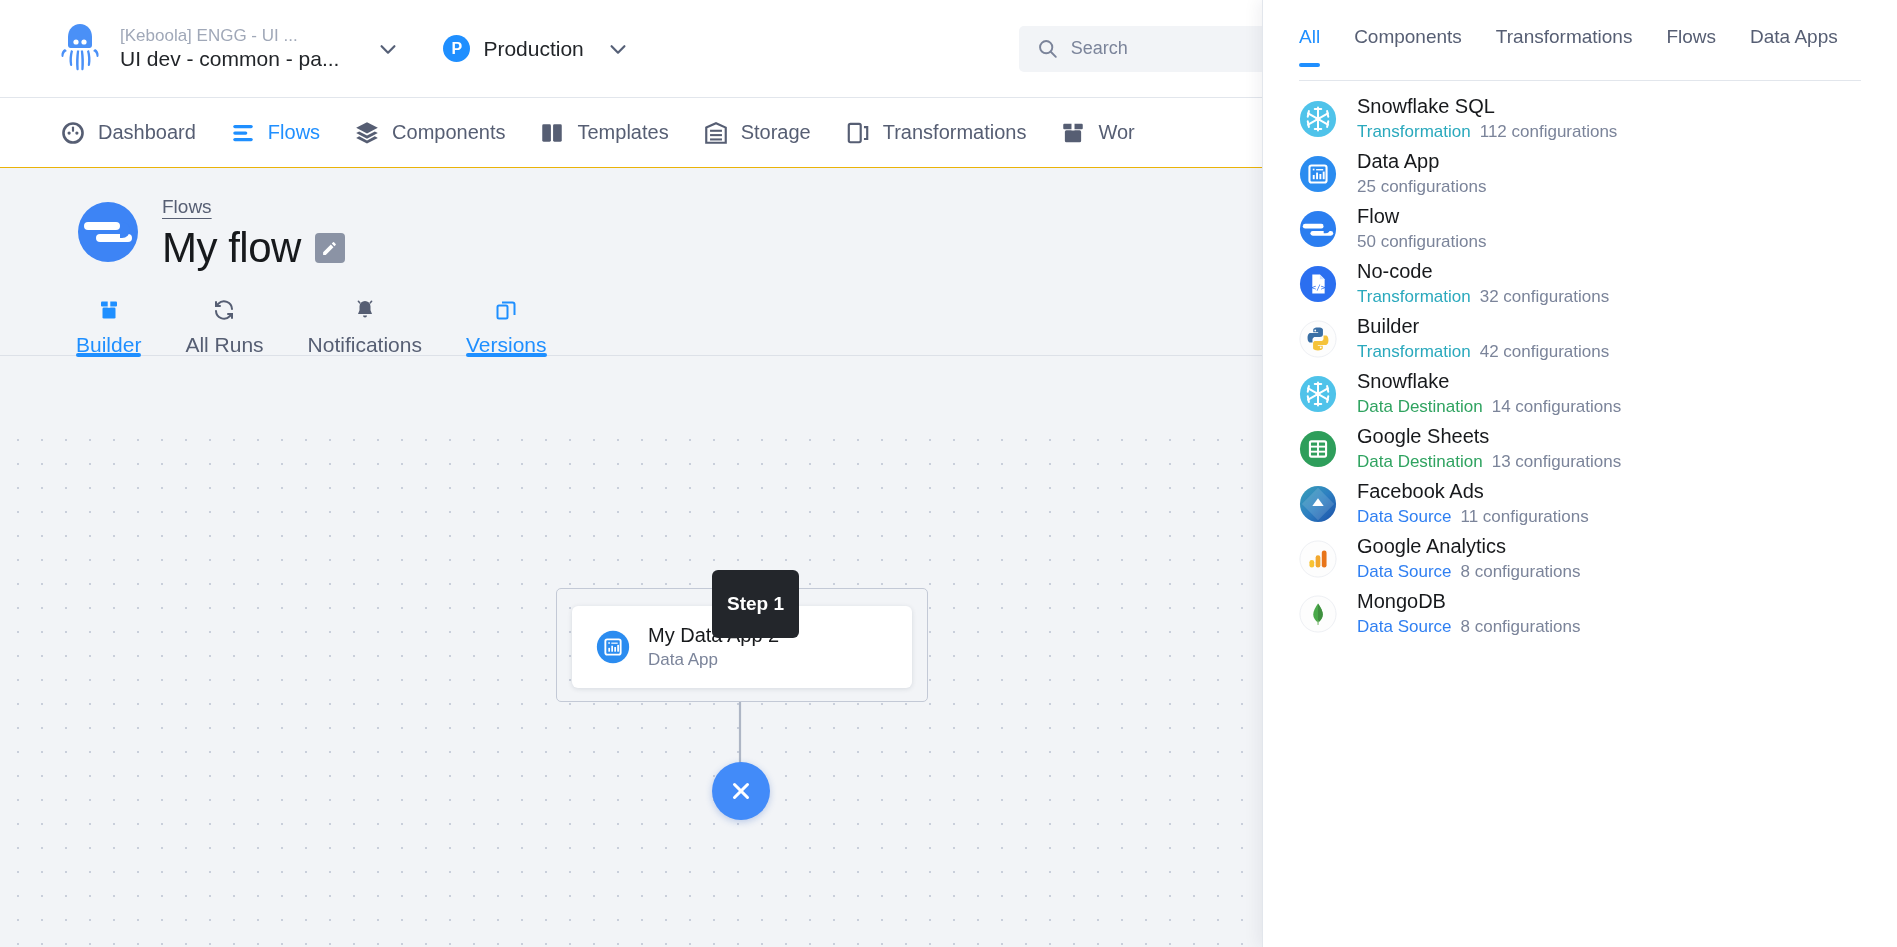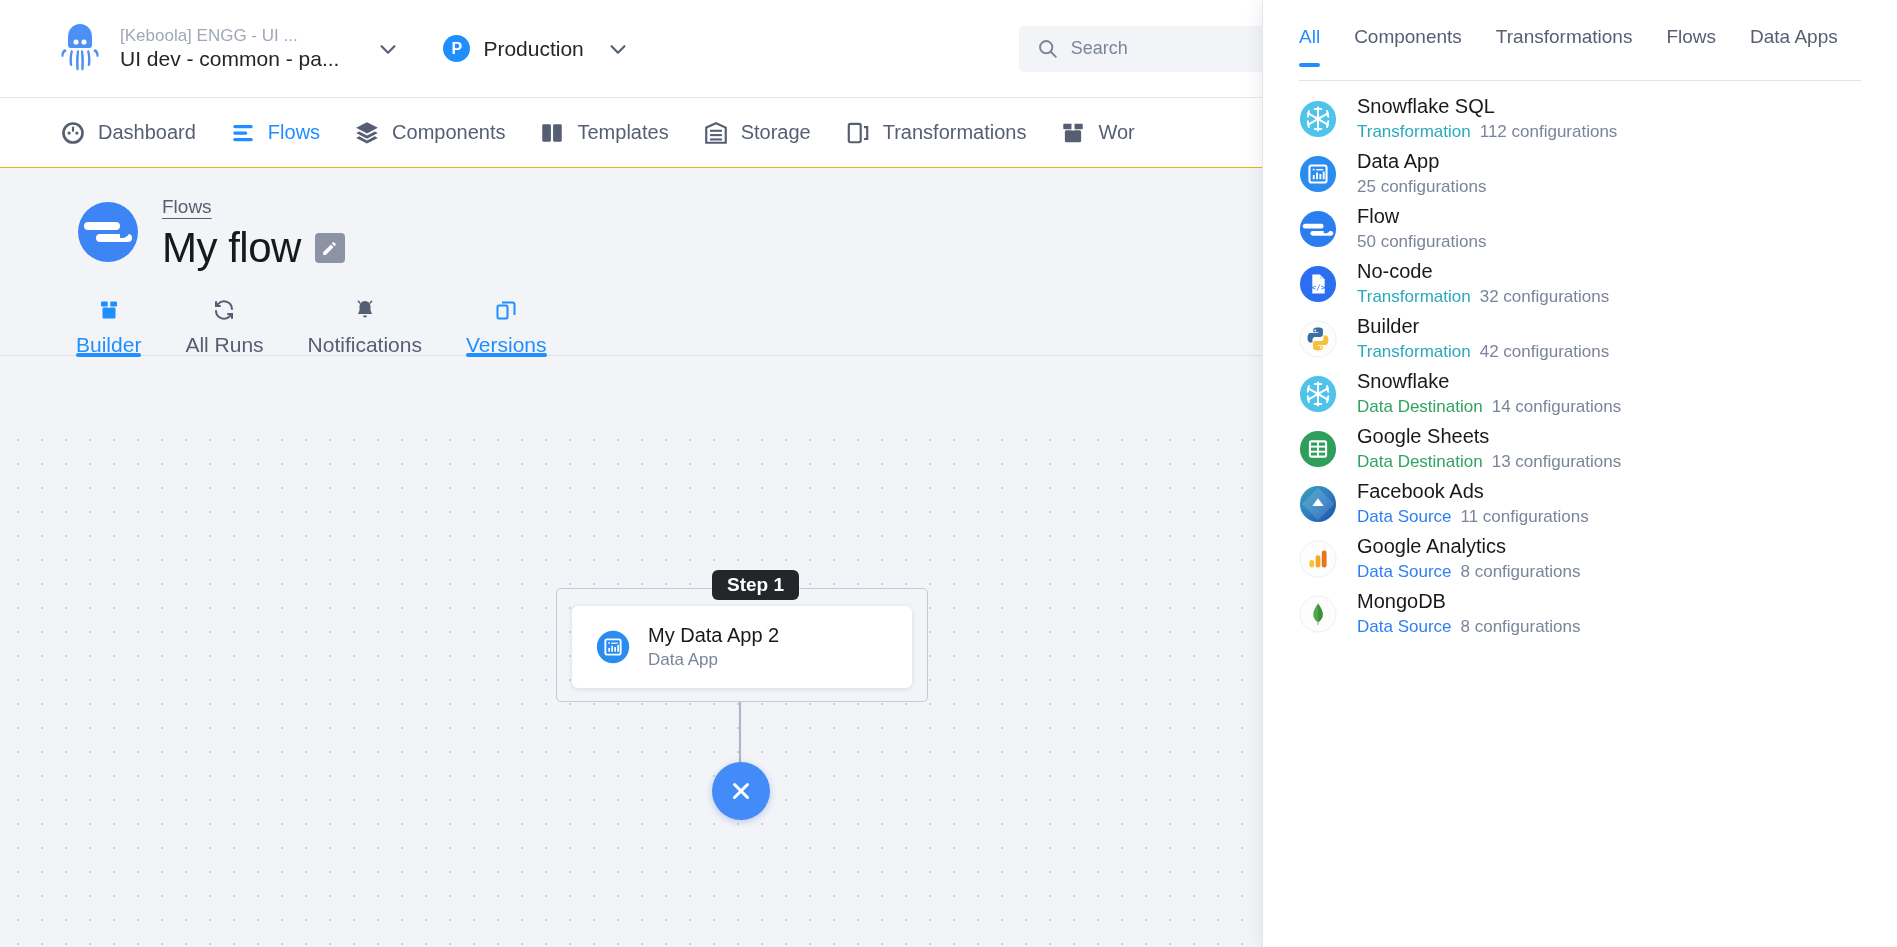--- a/index.html
+++ b/index.html
@@ -94,21 +94,21 @@
     background-size: 24px 24px; background-position: 6px 10px;
     overflow: hidden;
   }
   .step-group {
     position: absolute; left: 556px; top: 170px; width: 372px; height: 114px;
     border: 1px solid #c3c9d6; border-radius: 5px; background: transparent;
   }
   .step-badge {
     position: absolute; left: 712px; top: 152px;
     background: #23262b; color: #fff; font-size: 19px; font-weight: 700;
-    padding: 4px 15px; border-radius: 6px; z-index: 5;
+    padding: 23px 15px; border-radius: 6px; z-index: 5;
   }
   .task-card {
     position: absolute; left: 572px; top: 188px; width: 340px; height: 82px;
     background: #fff; border-radius: 6px; box-shadow: 0 1px 5px rgba(20,30,60,.12);
     display: flex; align-items: center; padding-left: 24px; gap: 18px; cursor: pointer;
   }
   .task-title { font-size: 20px; color: #17191c; line-height: 1.3; }
   .task-sub { font-size: 17px; color: #7b849a; line-height: 1.4; }
   .connector { position: absolute; left: 738px; top: 284px; width: 4px; height: 90px; }
   .add-node {

